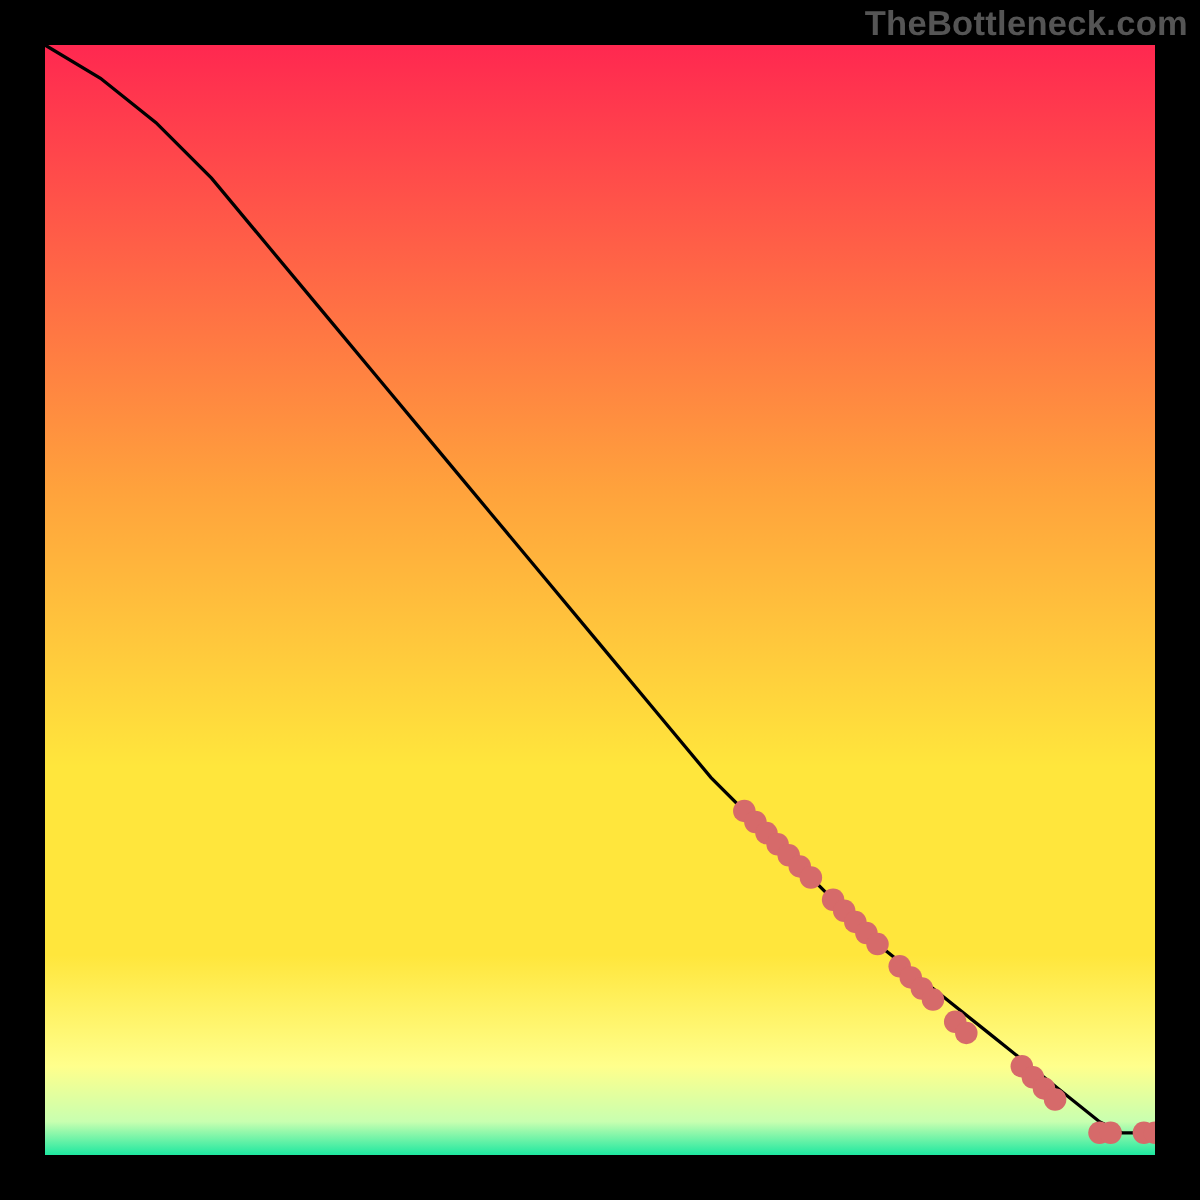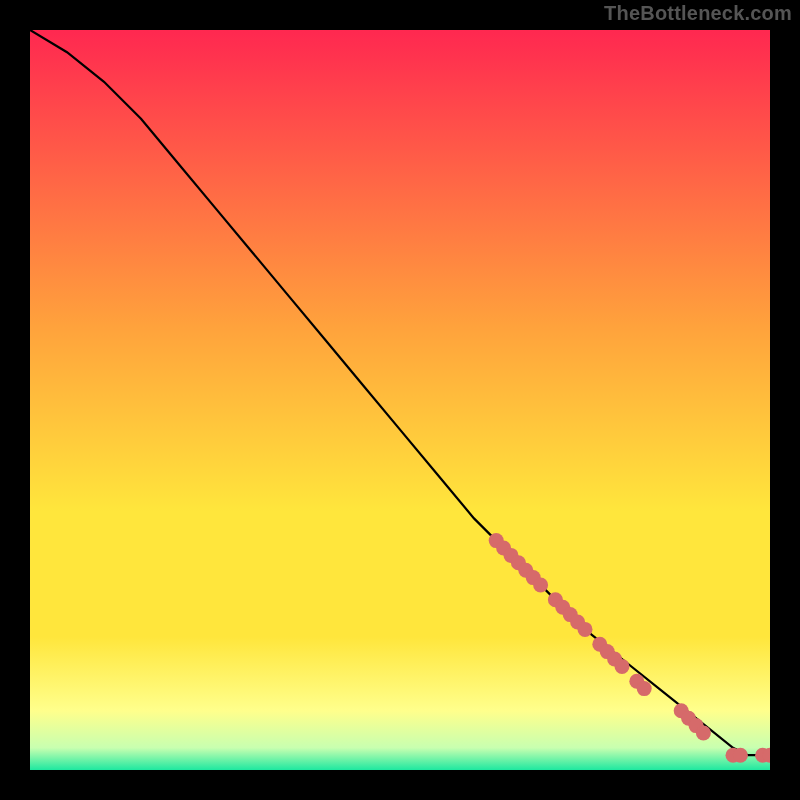--- a/index.html
+++ b/index.html
@@ -15,21 +15,21 @@
     position: relative;
     width: 800px;
     height: 800px;
     background: #000;
   }
   .watermark {
     position: absolute;
     top: 2px;
     right: 8px;
     color: #555;
-    font-size: 20px;
+    font-size: 23px;
     font-weight: bold;
     letter-spacing: 0.2px;
   }
   .plot {
     position: absolute;
     left: 30px;
     top: 30px;
     width: 740px;
     height: 740px;
   }

